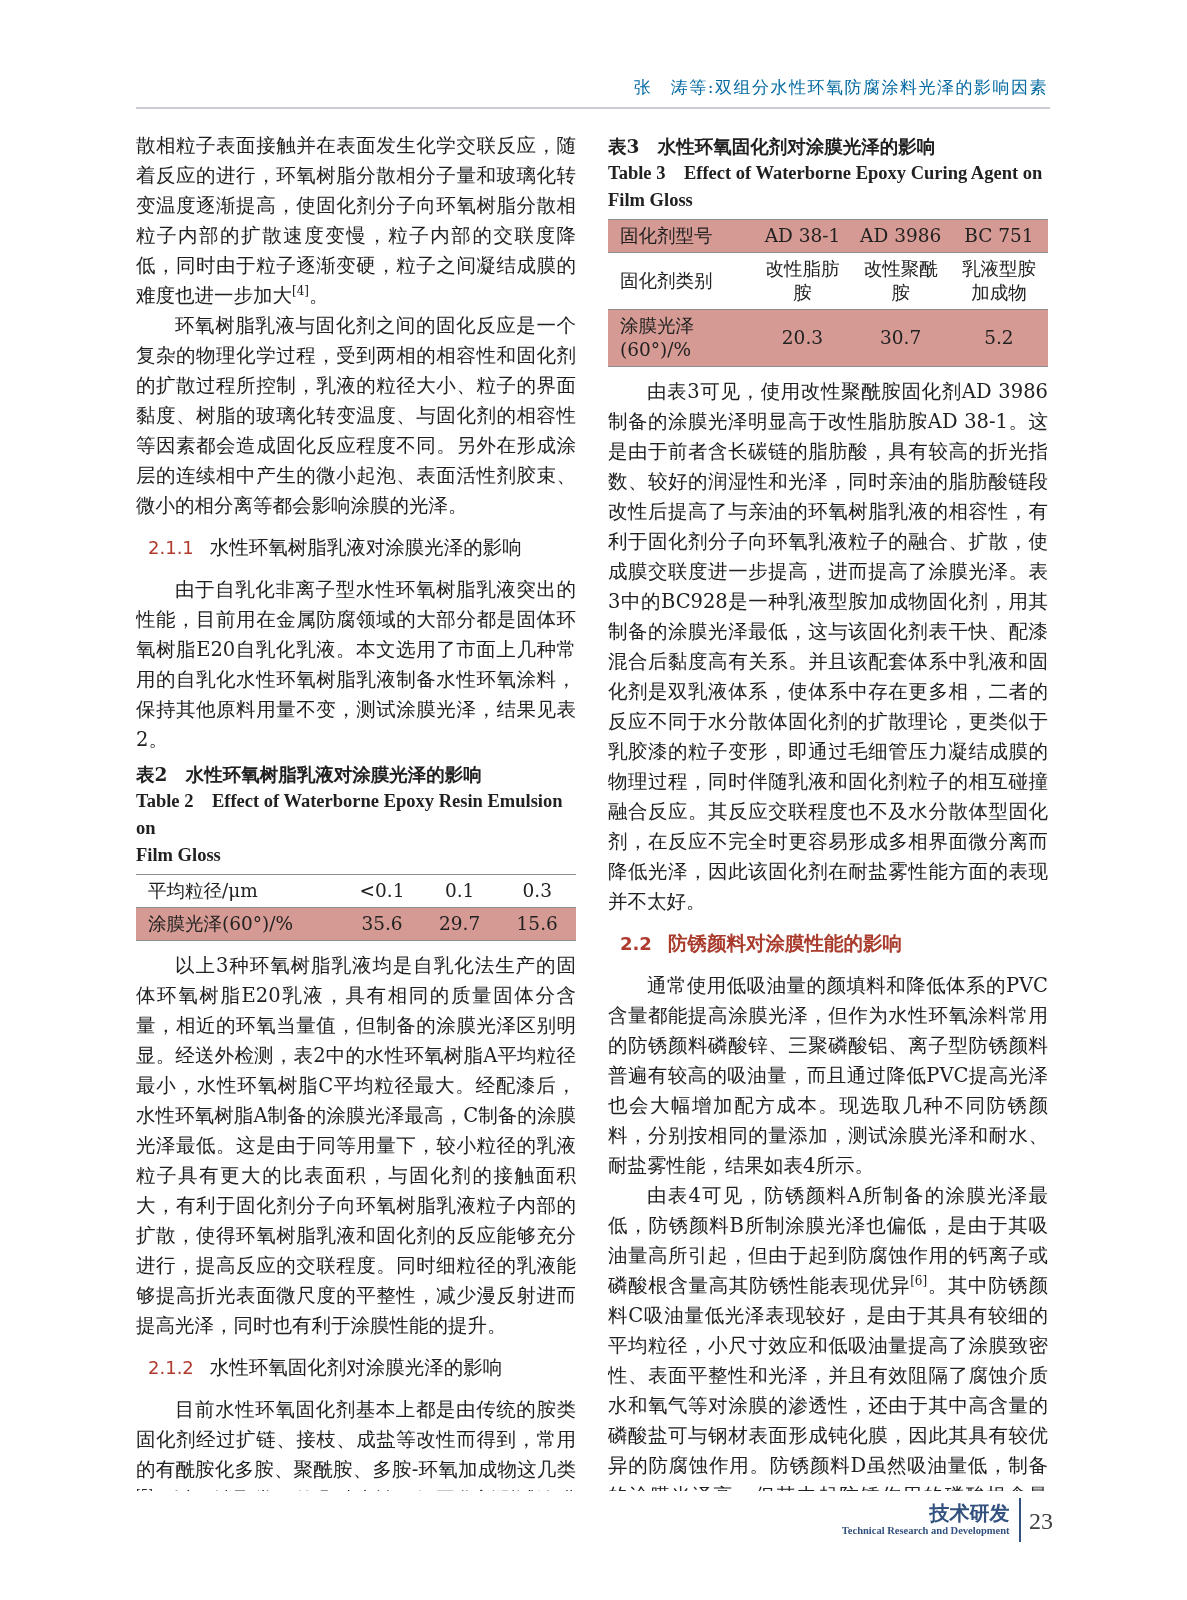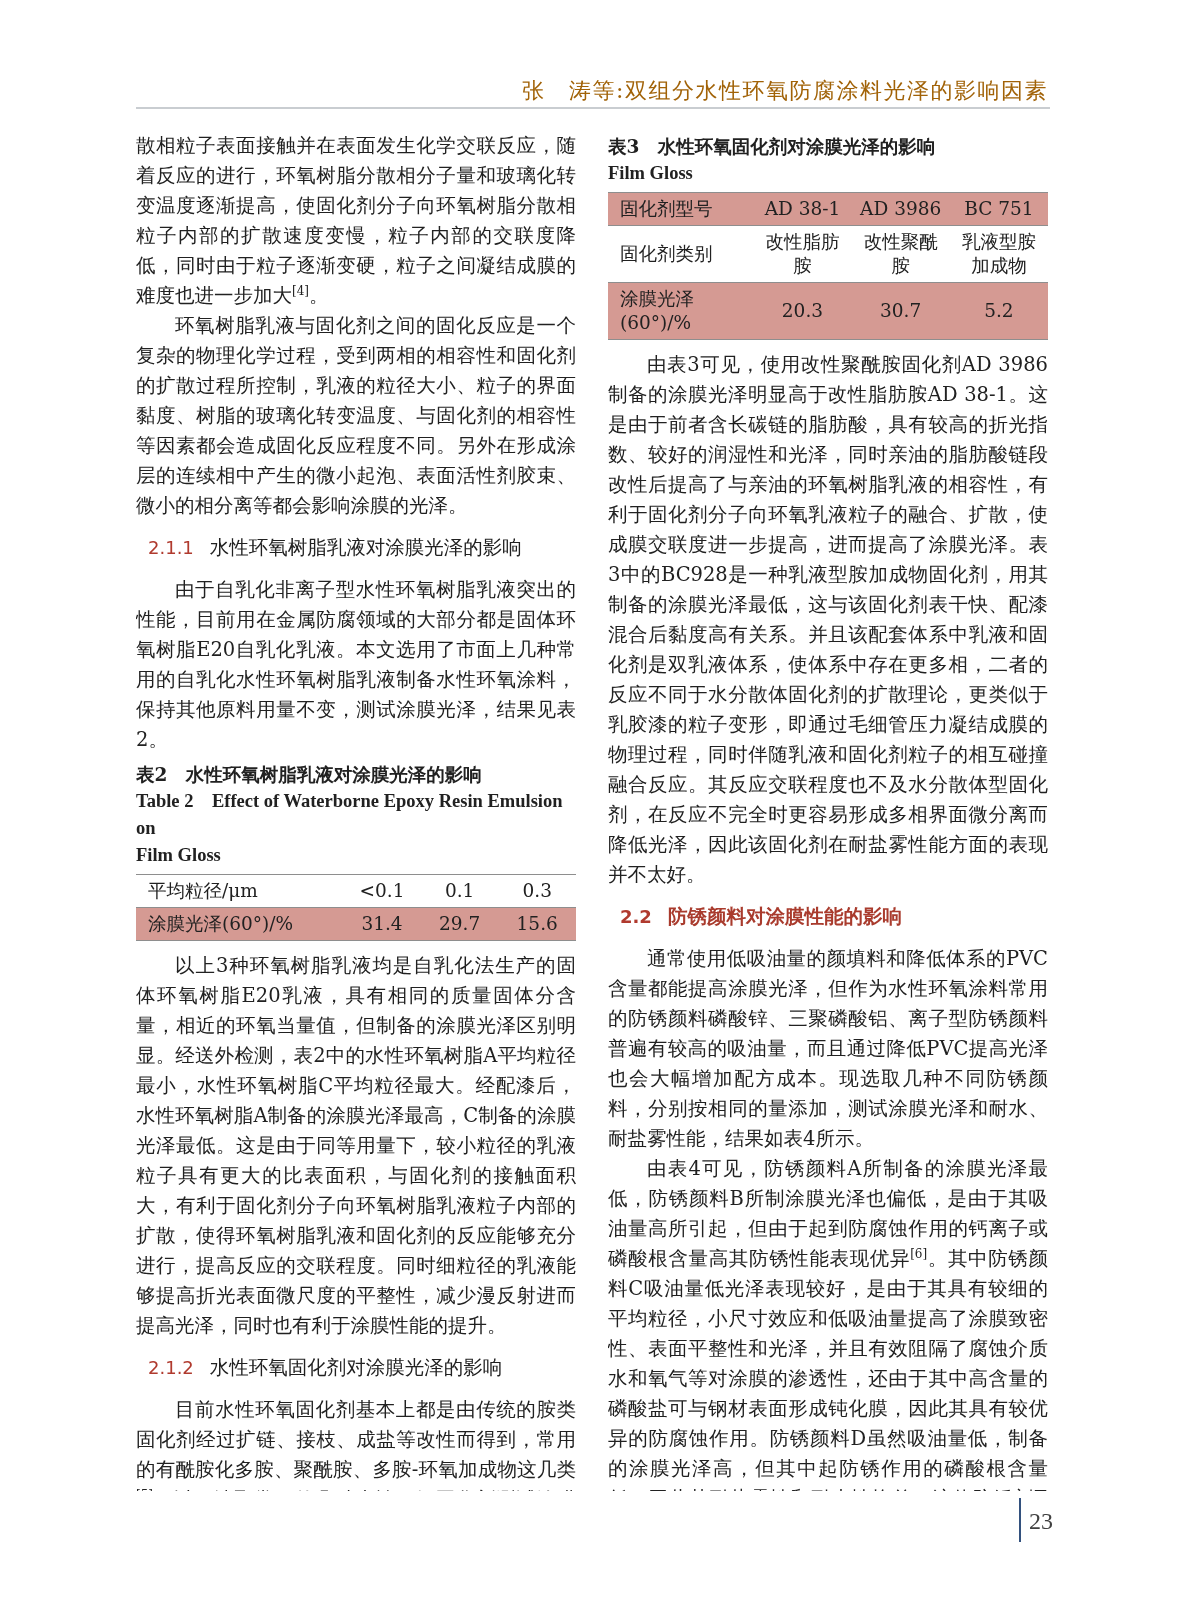--- a/index.html
+++ b/index.html
@@ -2,21 +2,21 @@
 <html><head>
 <meta charset="utf-8">
 <style>
   html,body { margin:0; padding:0; background:#ffffff; }
   .page {
     position:relative; width:1187px; height:1600px; background:#ffffff;
     font-family:"DejaVu Serif","Liberation Serif",serif; color:#212121; overflow:hidden;
   }
   .running-title {
     position:absolute; top:76px; right:139px;
-    font-size:22px; color:#a16207; letter-spacing:1.5px; white-space:nowrap;
+    font-size:17px; color:#0369a1; letter-spacing:1.5px; white-space:nowrap;
   }
   .header-rule { position:absolute; left:136px; right:137px; top:107px; height:1.5px; background:#c9cdd1; }
 
   .col { position:absolute; top:131px; width:440px; text-align:justify; font-size:19.5px; line-height:30px; overflow:hidden; }
   .col-left  { left:136px; height:1360px; }
   .col-right { left:608px; height:1360px; }
 
   p.body-para { margin:0; text-indent:2em; }
   p.no-indent { text-indent:0; }
   sup.ref { font-size:12px; line-height:0; }
@@ -68,36 +68,37 @@
       <table class="data t2">
         <tbody>
           <tr>
             <td class="lbl">平均粒径/μm</td>
             <td class="val">&lt;0.1</td>
             <td class="val">0.1</td>
             <td class="val">0.3</td>
           </tr>
           <tr class="pink">
             <td class="lbl">涂膜光泽(60°)/%</td>
-            <td class="val">31.4</td>
+            <td class="val">35.6</td>
             <td class="val">29.7</td>
             <td class="val">15.6</td>
           </tr>
         </tbody>
       </table>
     </div>
 
     <p class="body-para">以上3种环氧树脂乳液均是自乳化法生产的固体环氧树脂E20乳液，具有相同的质量固体分含量，相近的环氧当量值，但制备的涂膜光泽区别明显。经送外检测，表2中的水性环氧树脂A平均粒径最小，水性环氧树脂C平均粒径最大。经配漆后，水性环氧树脂A制备的涂膜光泽最高，C制备的涂膜光泽最低。这是由于同等用量下，较小粒径的乳液粒子具有更大的比表面积，与固化剂的接触面积大，有利于固化剂分子向环氧树脂乳液粒子内部的扩散，使得环氧树脂乳液和固化剂的反应能够充分进行，提高反应的交联程度。同时细粒径的乳液能够提高折光表面微尺度的平整性，减少漫反射进而提高光泽，同时也有利于涂膜性能的提升。</p>
     <h3 class="sec-heading"><span class="num">2.1.2</span><span class="ttl">水性环氧固化剂对涂膜光泽的影响</span></h3>
     <p class="body-para"><span>目前水性环氧固化剂基本上都是由传统的胺类固化剂经过扩链、接枝、成盐等改性而得到，常用的有酰胺化多胺、聚酰胺、多胺-环氧加成物这几类</span><sup class="ref">[5]</sup><span>，以下选取常用的几种水性环氧固化剂测试涂膜光泽，结果见表3。</span></p>
   </div>
 
   <div class="col col-right">
     <div class="table-block" style="margin-top:2px;">
       <p class="tbl-cap">表3　水性环氧固化剂对涂膜光泽的影响</p>
+      <p class="tbl-cap tbl-cap-en">Table 3　Effect of Waterborne Epoxy Curing Agent on</p>
       <p class="tbl-cap tbl-cap-en">Film Gloss</p>
       <table class="data t3">
         <tbody>
           <tr class="pink">
             <td class="lbl">固化剂型号</td>
             <td class="val">AD 38-1</td>
             <td class="val">AD 3986</td>
             <td class="val">BC 751</td>
           </tr>
           <tr>
@@ -116,17 +117,21 @@
       </table>
     </div>
 
     <p class="body-para" style="margin-top:8px;">由表3可见，使用改性聚酰胺固化剂AD 3986制备的涂膜光泽明显高于改性脂肪胺AD 38-1。这是由于前者含长碳链的脂肪酸，具有较高的折光指数、较好的润湿性和光泽，同时亲油的脂肪酸链段改性后提高了与亲油的环氧树脂乳液的相容性，有利于固化剂分子向环氧乳液粒子的融合、扩散，使成膜交联度进一步提高，进而提高了涂膜光泽。表3中的BC928是一种乳液型胺加成物固化剂，用其制备的涂膜光泽最低，这与该固化剂表干快、配漆混合后黏度高有关系。并且该配套体系中乳液和固化剂是双乳液体系，使体系中存在更多相，二者的反应不同于水分散体固化剂的扩散理论，更类似于乳胶漆的粒子变形，即通过毛细管压力凝结成膜的物理过程，同时伴随乳液和固化剂粒子的相互碰撞融合反应。其反应交联程度也不及水分散体型固化剂，在反应不完全时更容易形成多相界面微分离而降低光泽，因此该固化剂在耐盐雾性能方面的表现并不太好。</p>
     <h3 class="sec-heading sec-heading-major"><span class="num">2.2</span><span class="ttl">防锈颜料对涂膜性能的影响</span></h3>
     <p class="body-para">通常使用低吸油量的颜填料和降低体系的PVC含量都能提高涂膜光泽，但作为水性环氧涂料常用的防锈颜料磷酸锌、三聚磷酸铝、离子型防锈颜料普遍有较高的吸油量，而且通过降低PVC提高光泽也会大幅增加配方成本。现选取几种不同防锈颜料，分别按相同的量添加，测试涂膜光泽和耐水、耐盐雾性能，结果如表4所示。</p>
     <p class="body-para"><span>由表4可见，防锈颜料A所制备的涂膜光泽最低，防锈颜料B所制涂膜光泽也偏低，是由于其吸油量高所引起，但由于起到防腐蚀作用的钙离子或磷酸根含量高其防锈性能表现优异</span><sup class="ref">[6]</sup><span>。其中防锈颜料C吸油量低光泽表现较好，是由于其具有较细的平均粒径，小尺寸效应和低吸油量提高了涂膜致密性、表面平整性和光泽，并且有效阻隔了腐蚀介质水和氧气等对涂膜的渗透性，还由于其中高含量的磷酸盐可与钢材表面形成钝化膜，因此其具有较优异的防腐蚀作用。防锈颜料D虽然吸油量低，制备的涂膜光泽高，但其中起防锈作用的磷酸根含量低，因此其耐盐雾性和耐水性均差。液体防锈剂E制备的配方PVC低，用其制得的涂膜光泽最高，其耐盐雾性也达到312 h，但是耐水性较差。</span></p>
   </div>
 
   <div class="footer">
+    <div class="footer-labels">
+      <div class="footer-cn">技术研发</div>
+      <div class="footer-en">Technical Research and Development</div>
+    </div>
     <div class="footer-bar"></div>
     <div class="footer-num">23</div>
   </div>
 
 </div>
 
 </body></html>

